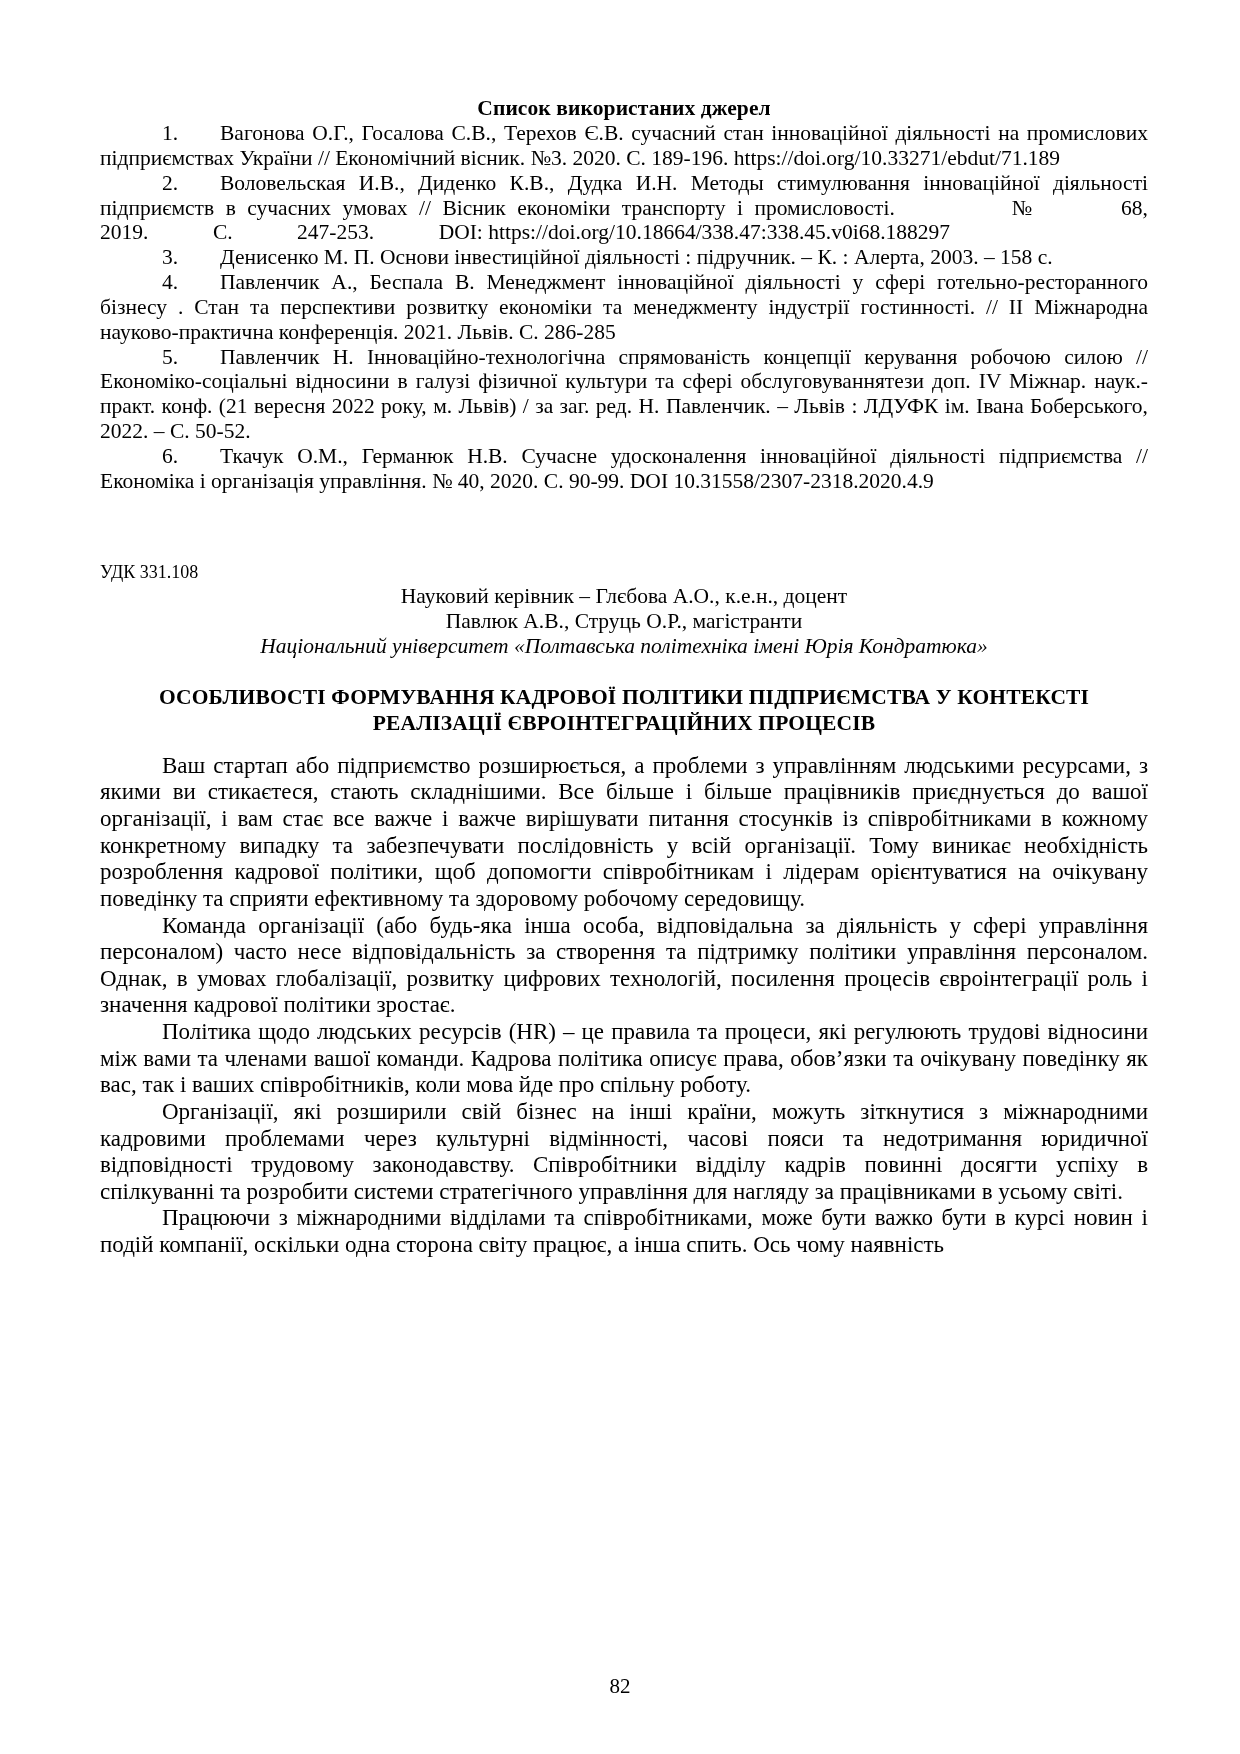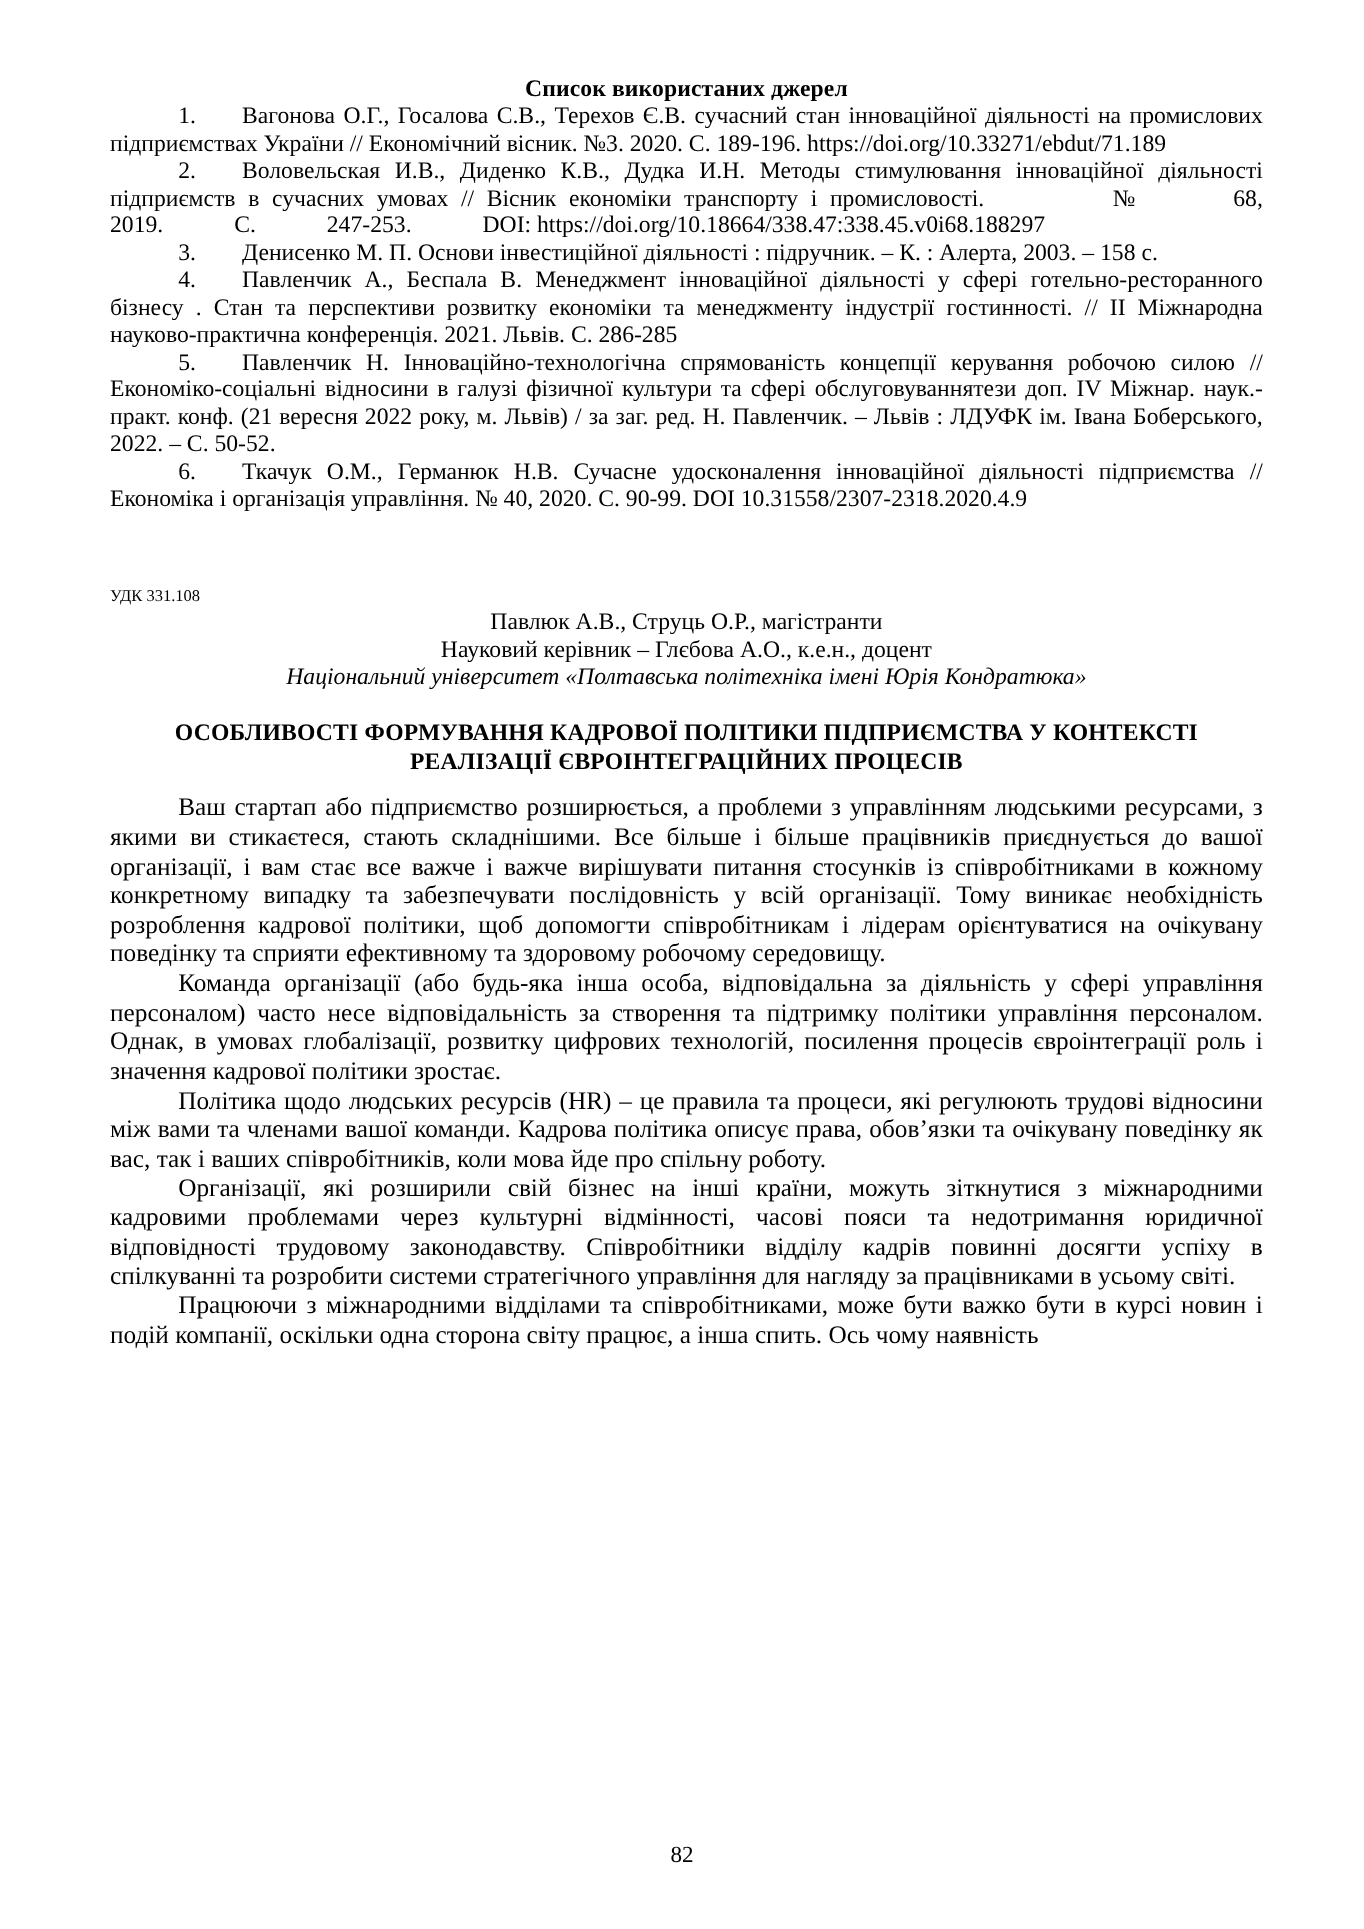--- a/index.html
+++ b/index.html
@@ -16,21 +16,21 @@
     position: relative;
     overflow: hidden;
   }
   .page {
     position: absolute;
     left: 0;
     top: 0;
     width: 1240px;
     height: 1754px;
     box-sizing: border-box;
-    padding: 68px 92px 40px 100px;
+    padding: 96px 92px 40px 100px;
   }
   .content {
     width: 1048px;
     position: relative;
   }
   
   .refs-heading {
     text-align: center;
     font-weight: bold;
     font-size: 21.5px;
@@ -51,21 +51,21 @@
     display: inline-block;
     width: 120px;
     text-indent: 62px;
   }
   .ref-item:last-of-type { margin-bottom: 0; }
 
   
   .gap-block { height: 68px; }
 
   .udk {
-    font-size: 15px;
+    font-size: 18px;
     line-height: 1.16;
     text-align: left;
     margin: 0 0 2px 0;
   }
   .byline {
     text-align: center;
     font-size: 21.5px;
     line-height: 1.16;
     margin: 0;
   }
@@ -120,22 +120,22 @@
     <p class="ref-item"><span class="ref-num">4.</span><span>Павленчик А., Беспала В. Менеджмент інноваційної діяльності у сфері готельно-ресторанного бізнесу . Стан та перспективи розвитку економіки та менеджменту індустрії гостинності. // ІІ Міжнародна науково-практична конференція.  2021. Львів.  С. 286-285</span></p>
 
     <p class="ref-item"><span class="ref-num">5.</span><span>Павленчик Н. Інноваційно-технологічна спрямованість концепції керування робочою силою // Економіко-соціальні відносини в галузі фізичної культури та сфері обслуговуваннятези доп. IV Міжнар. наук.-практ. конф. (21 вересня 2022 року, м. Львів) / за заг. ред. Н. Павленчик. – Львів : ЛДУФК ім. Івана Боберського, 2022. – С. 50-52.</span></p>
 
     <p class="ref-item"><span class="ref-num">6.</span><span>Ткачук О.М., Германюк Н.В. Сучасне удосконалення інноваційної діяльності підприємства // Економіка і організація управління. № 40, 2020. С. 90-99. DOI 10.31558/2307-2318.2020.4.9</span></p>
 
     <div class="gap-block"></div>
 
     <p class="udk">УДК 331.108</p>
 
+    <p class="byline">Науковий керівник – Глєбова А.О., к.е.н., доцент</p>
     <p class="byline">Павлюк А.В., Струць О.Р.,  магістранти</p>
-    <p class="byline">Науковий керівник – Глєбова А.О., к.е.н., доцент</p>
     <p class="byline italic">Національний університет «Полтавська політехніка імені Юрія Кондратюка»</p>
 
     <h1 class="article-title">ОСОБЛИВОСТІ ФОРМУВАННЯ КАДРОВОЇ ПОЛІТИКИ ПІДПРИЄМСТВА У КОНТЕКСТІ РЕАЛІЗАЦІЇ  ЄВРОІНТЕГРАЦІЙНИХ ПРОЦЕСІВ</h1>
 
     <p class="body-par">Ваш стартап або підприємство розширюється, а проблеми з управлінням людськими ресурсами, з якими ви стикаєтеся, стають складнішими. Все більше і більше  працівників приєднується до вашої організації, і вам стає все важче і важче вирішувати питання стосунків із співробітниками в кожному конкретному випадку та забезпечувати послідовність у всій організації. Тому виникає необхідність розроблення кадрової політики, щоб допомогти співробітникам і лідерам орієнтуватися на очікувану поведінку та сприяти ефективному  та здоровому робочому середовищу.</p>
     <p class="body-par">Команда організації (або будь-яка інша особа, відповідальна за діяльність у сфері управління персоналом) часто несе відповідальність за створення та підтримку політики управління персоналом. Однак, в умовах глобалізації, розвитку цифрових технологій, посилення процесів євроінтеграції роль і значення кадрової політики зростає.</p>
     <p class="body-par">Політика щодо людських ресурсів (HR) – це правила та процеси, які регулюють трудові відносини між вами та членами вашої команди. Кадрова політика описує права, обов’язки та очікувану поведінку як вас, так і ваших співробітників, коли мова йде про спільну роботу.</p>
     <p class="body-par">Організації, які розширили свій бізнес на інші країни, можуть зіткнутися з міжнародними кадровими проблемами через культурні відмінності, часові пояси та недотримання юридичної відповідності трудовому законодавству. Співробітники відділу кадрів повинні досягти успіху в спілкуванні та розробити системи стратегічного управління для нагляду за працівниками в усьому світі.</p>
     <p class="body-par">Працюючи з міжнародними відділами та співробітниками, може бути важко бути в курсі новин і подій компанії, оскільки одна сторона світу працює, а інша спить. Ось чому наявність</p>
 

